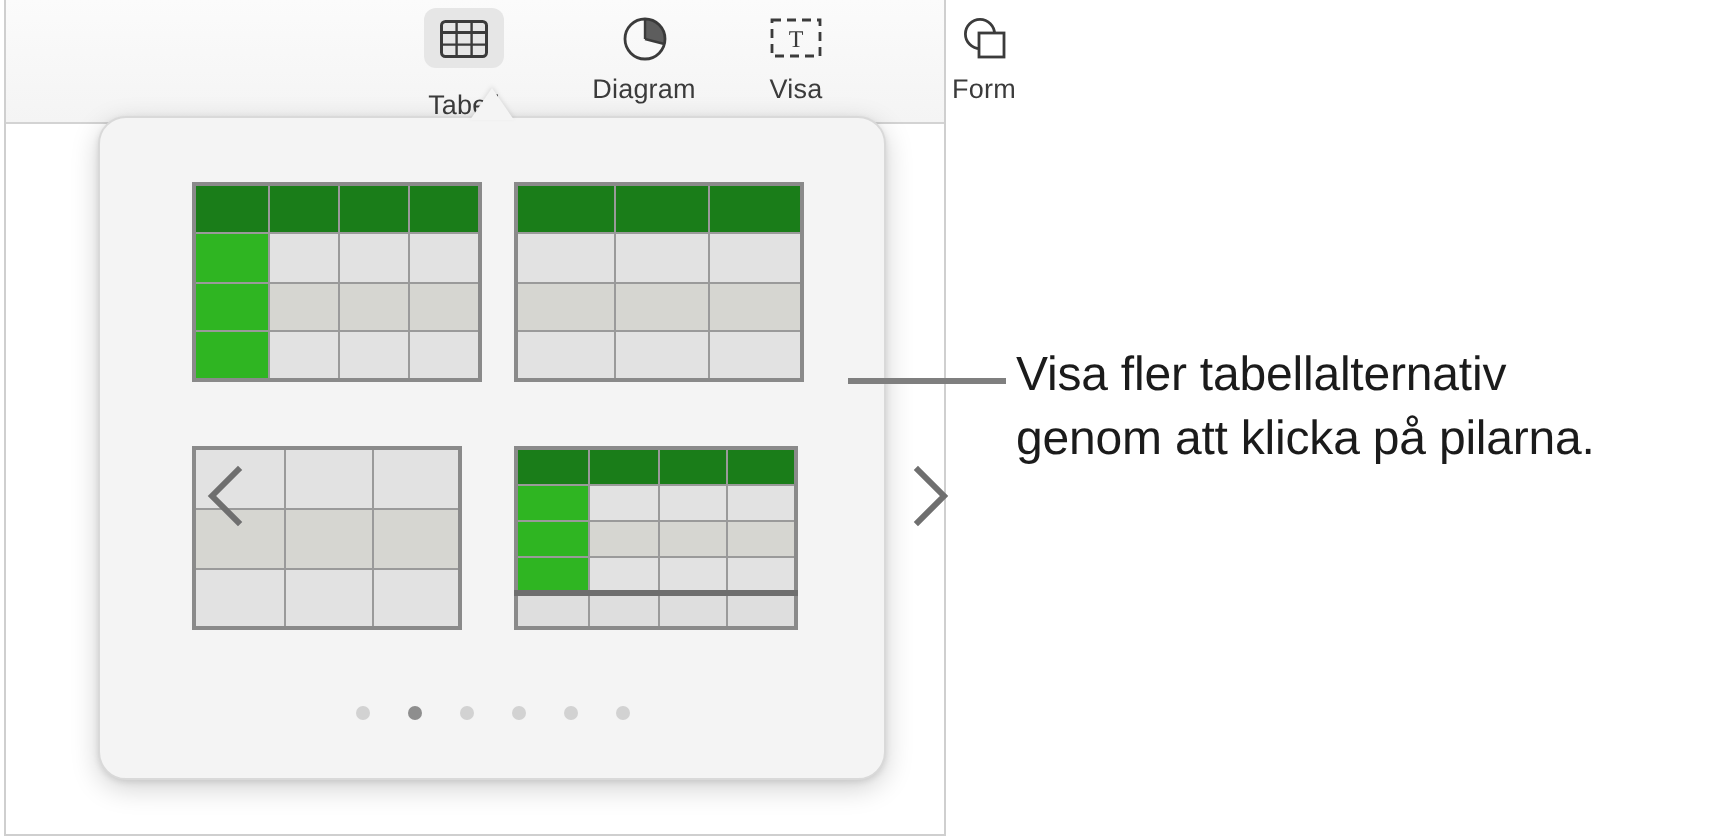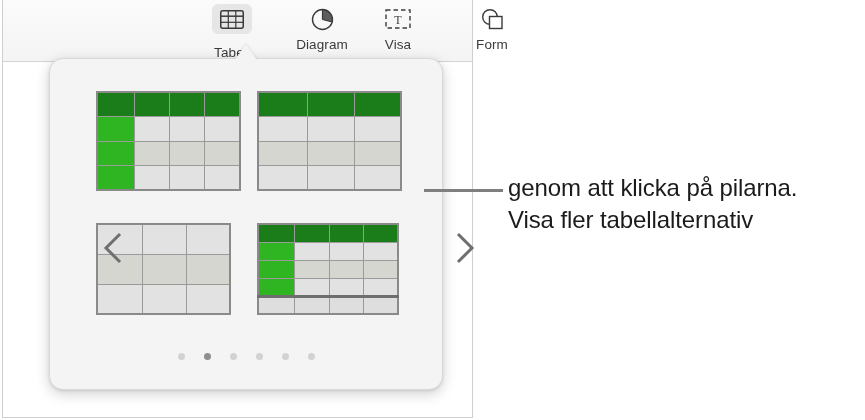--- a/index.html
+++ b/index.html
@@ -319,15 +319,15 @@
       <span class="dot"></span>
       <span class="dot"></span>
       <span class="dot"></span>
     </div>
 
   </div>
 </div>
 
 <div id="callout-line"></div>
 <div id="callout-text">
+  <span class="callout-line-text">Visa fler tabellalternativ</span>
   <span class="callout-line-text">genom att klicka på pilarna.</span>
-  <span class="callout-line-text">Visa fler tabellalternativ</span>
 </div>
 
 </body></html>

